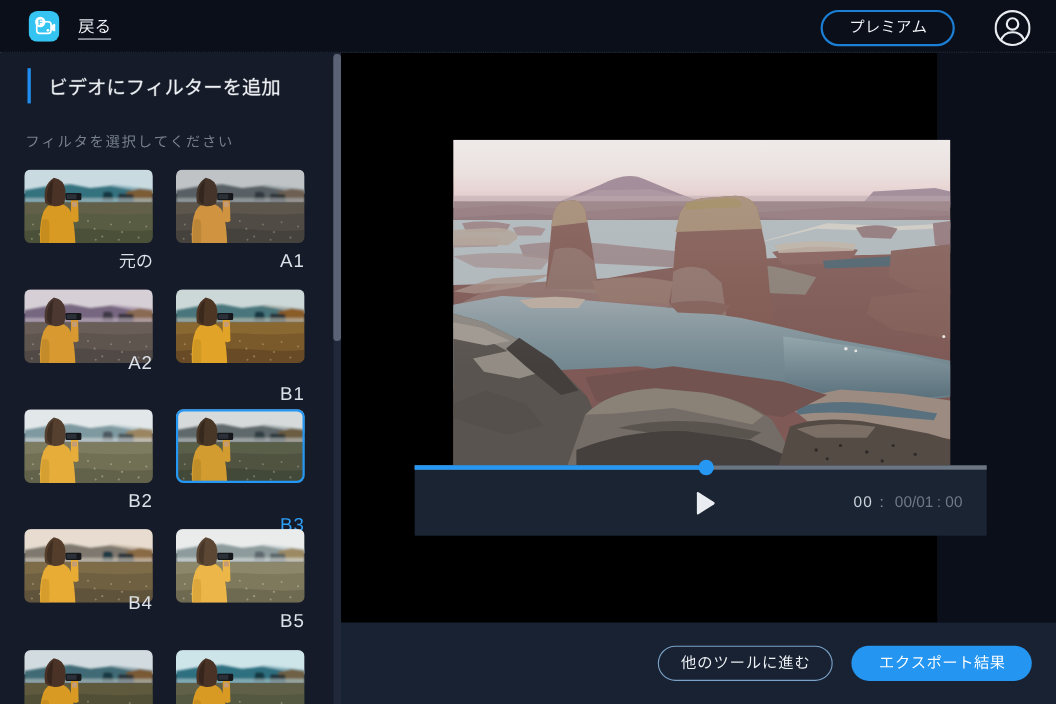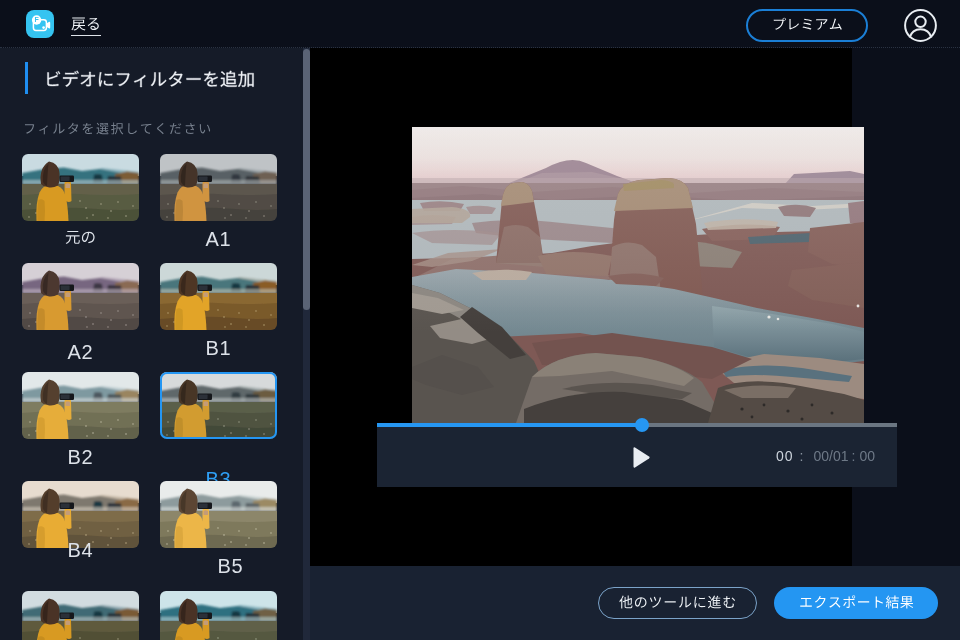--- a/index.html
+++ b/index.html
@@ -13,21 +13,21 @@
 #sbtrack {position:absolute;left:303px;top:48px;width:7px;height:592px;background:#20283a}
 #sbthumb {position:absolute;left:303px;top:49px;width:7px;height:261px;background:#5a6375;border-radius:4px}
 #main {position:absolute;left:310px;top:48px;width:542px;height:518px;background:#000}
 #botbar {position:absolute;left:310px;top:566px;width:650px;height:74px;background:#192232}
 #titlebar {position:absolute;left:25px;top:14px;width:3px;height:32px;background:#1f8ef0}
 #title {position:absolute;left:44px;top:21px}
 #subt {position:absolute;left:23px;top:73px}
 .th {position:absolute;width:117px;height:67px;border-radius:6px;overflow:hidden}
 .th svg {display:block}
 .th.sel {outline:2.5px solid #2496f3;outline-offset:-2px;border-radius:7px}
-.lbl {position:absolute;width:117px;text-align:center;font-size:20px;letter-spacing:0.8px;color:#dde2e9}
+.lbl {position:absolute;width:117px;text-align:right;font-size:17px;letter-spacing:0.8px;color:#dde2e9}
 .lbl.sel {color:#2e9ff5}
 .lbl svg {vertical-align:top}
 .f0{--sky:#c9dbe1;--hl:#8db3bd;--hm:#35727f;--tr:#7c5c36;--fog:#b7cbce;--fld:#64614a;--fd:#565a40;--fd2:#474d36;--flk:#c7c5a8;--sw:#d89a22;--swd:#b37f19;--hr:#4a3326;--hr2:#2e2018;--bush:#16343e;--barn:#232e35}
 .a1{--sky:#bfc3c6;--hl:#a0a8ac;--hm:#596165;--tr:#6e6052;--fog:#b0b6b8;--fld:#5c564e;--fd:#4e4a42;--fd2:#413f3a;--flk:#b0aca2;--sw:#d09440;--swd:#a87830;--hr:#453429;--hr2:#2b211a;--bush:#2e363c;--barn:#2c3236}
 .a2{--sky:#d6d0d6;--hl:#b3a5b6;--hm:#776680;--tr:#8a6a52;--fog:#c4b7c5;--fld:#6b5f58;--fd:#5b524c;--fd2:#4c4540;--flk:#bdb2b0;--sw:#d89a30;--swd:#b07c24;--hr:#4c3830;--hr2:#302420;--bush:#3a3340;--barn:#332f38}
 .b1{--sky:#ccd8d8;--hl:#a9b4ae;--hm:#49767c;--tr:#8a5c28;--fog:#c2c4b8;--fld:#8a6832;--fd:#74562a;--fd2:#614824;--flk:#cdb88a;--sw:#e2a428;--swd:#bc8a1e;--hr:#4e3624;--hr2:#32221a;--bush:#16343e;--barn:#232e35}
 .b2{--sky:#e2e8e9;--hl:#bfced2;--hm:#7e99a0;--tr:#9a8560;--fog:#d5dcdc;--fld:#7e7b60;--fd:#6d6b52;--fd2:#5d5d48;--flk:#d8d5bc;--sw:#e6ad3a;--swd:#c69228;--hr:#55402f;--hr2:#382a20;--bush:#4a545a;--barn:#485055}
 .b3{--sky:#d7dadb;--hl:#a8b1b1;--hm:#5e676a;--tr:#6c5c40;--fog:#c3c8c8;--fld:#5a5e4a;--fd:#4c503e;--fd2:#3f4436;--flk:#b8b8a4;--sw:#d29c30;--swd:#ae8124;--hr:#483626;--hr2:#2d221a;--bush:#2c3a40;--barn:#2b3439}
 .b4{--sky:#e7dccf;--hl:#c4b7a6;--hm:#7e786e;--tr:#8a6a44;--fog:#d8cec0;--fld:#7e6c4a;--fd:#6c5c40;--fd2:#5c4e38;--flk:#d4c49c;--sw:#e8ac34;--swd:#c48e26;--hr:#543e2b;--hr2:#372920;--bush:#16343e;--barn:#232e35}
 .b5{--sky:#e9eceb;--hl:#c8d2d1;--hm:#8d9b9d;--tr:#9c8a64;--fog:#dde2e0;--fld:#8c866a;--fd:#7a7458;--fd2:#6a664e;--flk:#dcd8be;--sw:#ecb648;--swd:#cc9a34;--hr:#5c4634;--hr2:#3e3024;--bush:#59646a;--barn:#565f64}
@@ -118,27 +118,27 @@
         <svg width="117" height="67" viewBox="0 0 117 67">
           <use href="#scene"></use>
         </svg>
       </div>
       <div class="lbl" style="left:160px;top:180px">A1</div>
   <div class="th a2" style="left:22px;top:215px">
         <svg width="117" height="67" viewBox="0 0 117 67">
           <use href="#scene"></use>
         </svg>
       </div>
-      <div class="lbl" style="left:22px;top:293px">A2</div>
+      <div class="lbl" style="left:22px;top:272px">A2</div>
   <div class="th b1" style="left:160px;top:215px">
         <svg width="117" height="67" viewBox="0 0 117 67">
           <use href="#scene"></use>
         </svg>
       </div>
-      <div class="lbl" style="left:160px;top:289px">B1</div>
+      <div class="lbl" style="left:160px;top:301px">B1</div>
   <div class="th b2" style="left:22px;top:324px">
         <svg width="117" height="67" viewBox="0 0 117 67">
           <use href="#scene"></use>
         </svg>
       </div>
       <div class="lbl" style="left:22px;top:398px">B2</div>
   <div class="th b3 sel" style="left:160px;top:324px">
         <svg width="117" height="67" viewBox="0 0 117 67">
           <use href="#scene"></use>
         </svg>
@@ -148,21 +148,21 @@
         <svg width="117" height="67" viewBox="0 0 117 67">
           <use href="#scene"></use>
         </svg>
       </div>
       <div class="lbl" style="left:22px;top:491px">B4</div>
   <div class="th b5" style="left:160px;top:433px">
         <svg width="117" height="67" viewBox="0 0 117 67">
           <use href="#scene"></use>
         </svg>
       </div>
-      <div class="lbl" style="left:172px;top:507px">B5</div>
+      <div class="lbl" style="left:160px;top:507px">B5</div>
   <div class="th c1" style="left:22px;top:543px">
         <svg width="117" height="67" viewBox="0 0 117 67">
           <use href="#scene"></use>
         </svg>
       </div>
   <div class="th c2" style="left:160px;top:543px">
         <svg width="117" height="67" viewBox="0 0 117 67">
           <use href="#scene"></use>
         </svg>
       </div>

